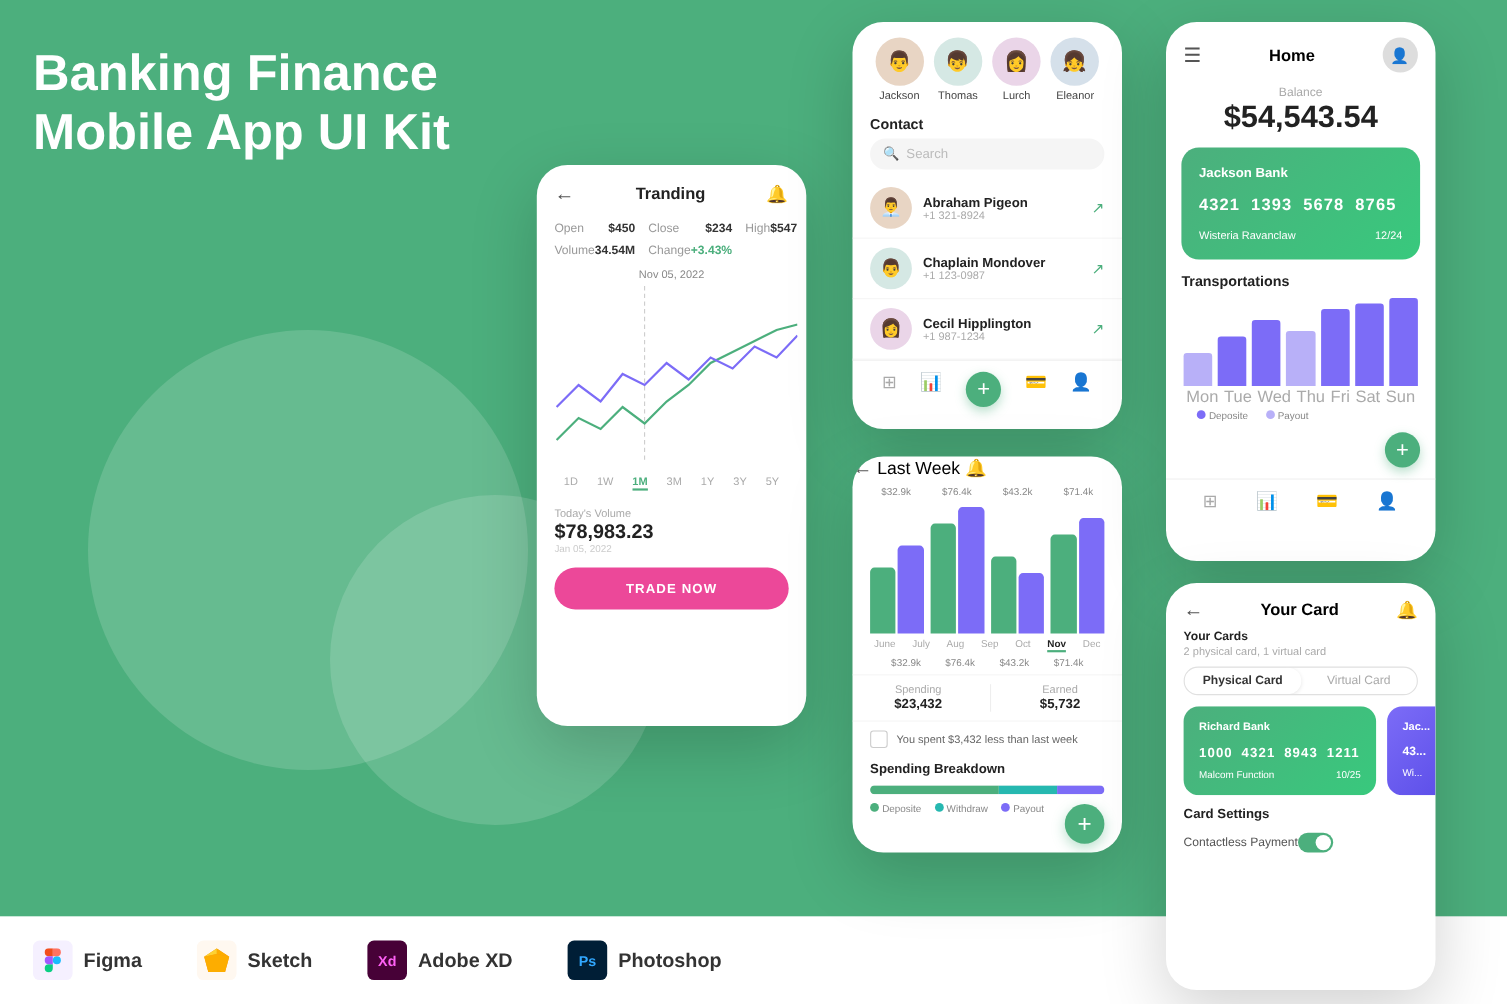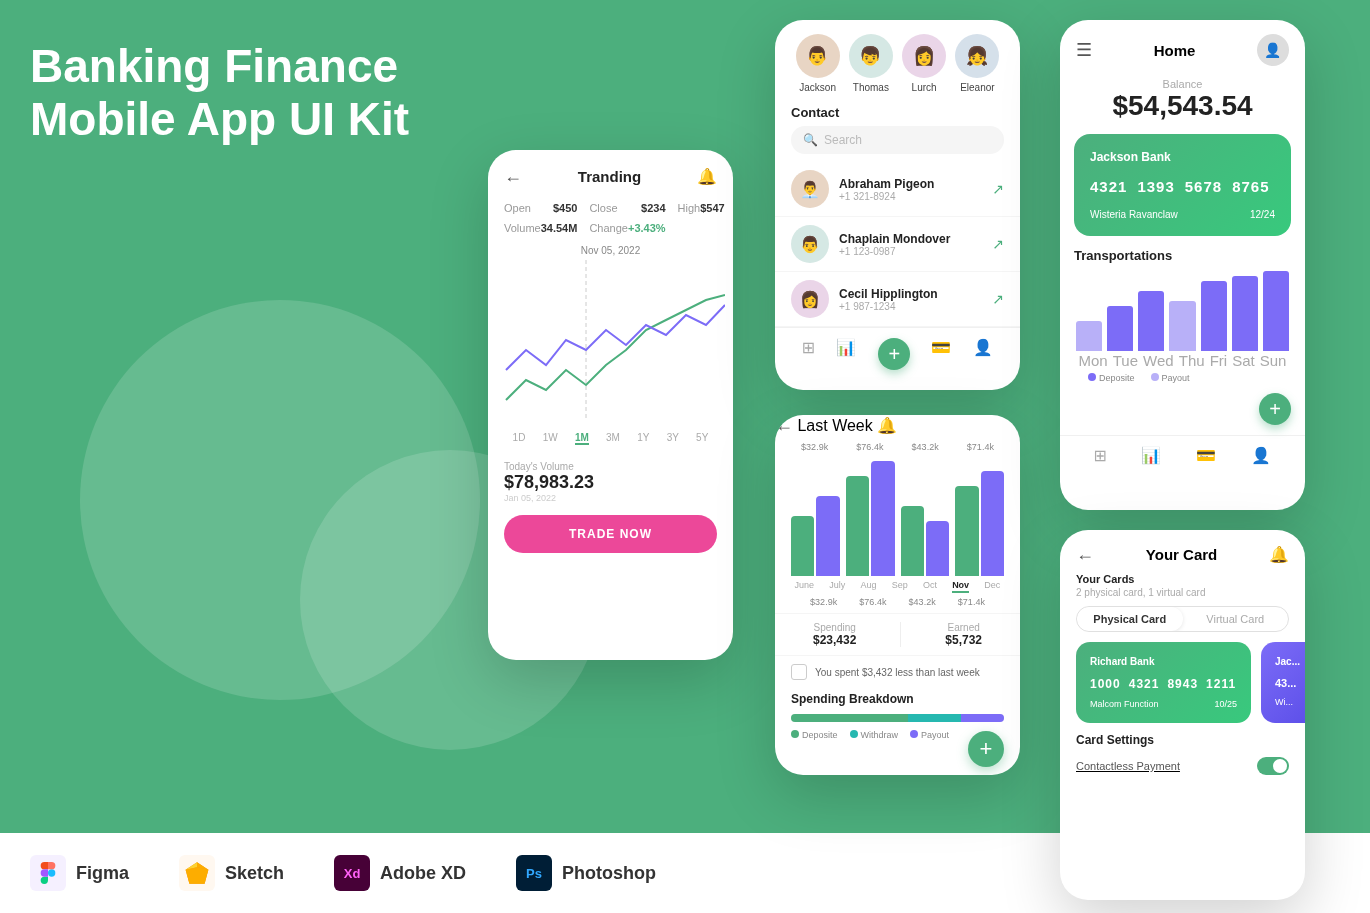--- a/index.html
+++ b/index.html
@@ -529,24 +529,23 @@
     .mini-card-bank { font-size: 10px; font-weight: 700; margin-bottom: 10px; }
     .mini-card-number { font-size: 12px; font-weight: 700; letter-spacing: 1px; display: flex; gap: 8px; margin-bottom: 8px; }
     .mini-card-footer { font-size: 9px; display: flex; justify-content: space-between; }
 
     .settings-section {
       padding: 10px 16px 0;
     }
     .settings-title { font-size: 12px; font-weight: 600; color: #222; margin-bottom: 6px; }
     .settings-item {
       display: flex;
-      justify-content: space-between;
+      justify-content: flex-start;
       align-items: center;
       padding: 4px 0;
-      text-decoration: underline;
     }
     .settings-item-label { font-size: 11px; color: #555; }
     .toggle {
       width: 32px; height: 18px;
       background: #4caf7d;
       border-radius: 9px;
       position: relative;
     }
     .toggle-knob {
       position: absolute;

